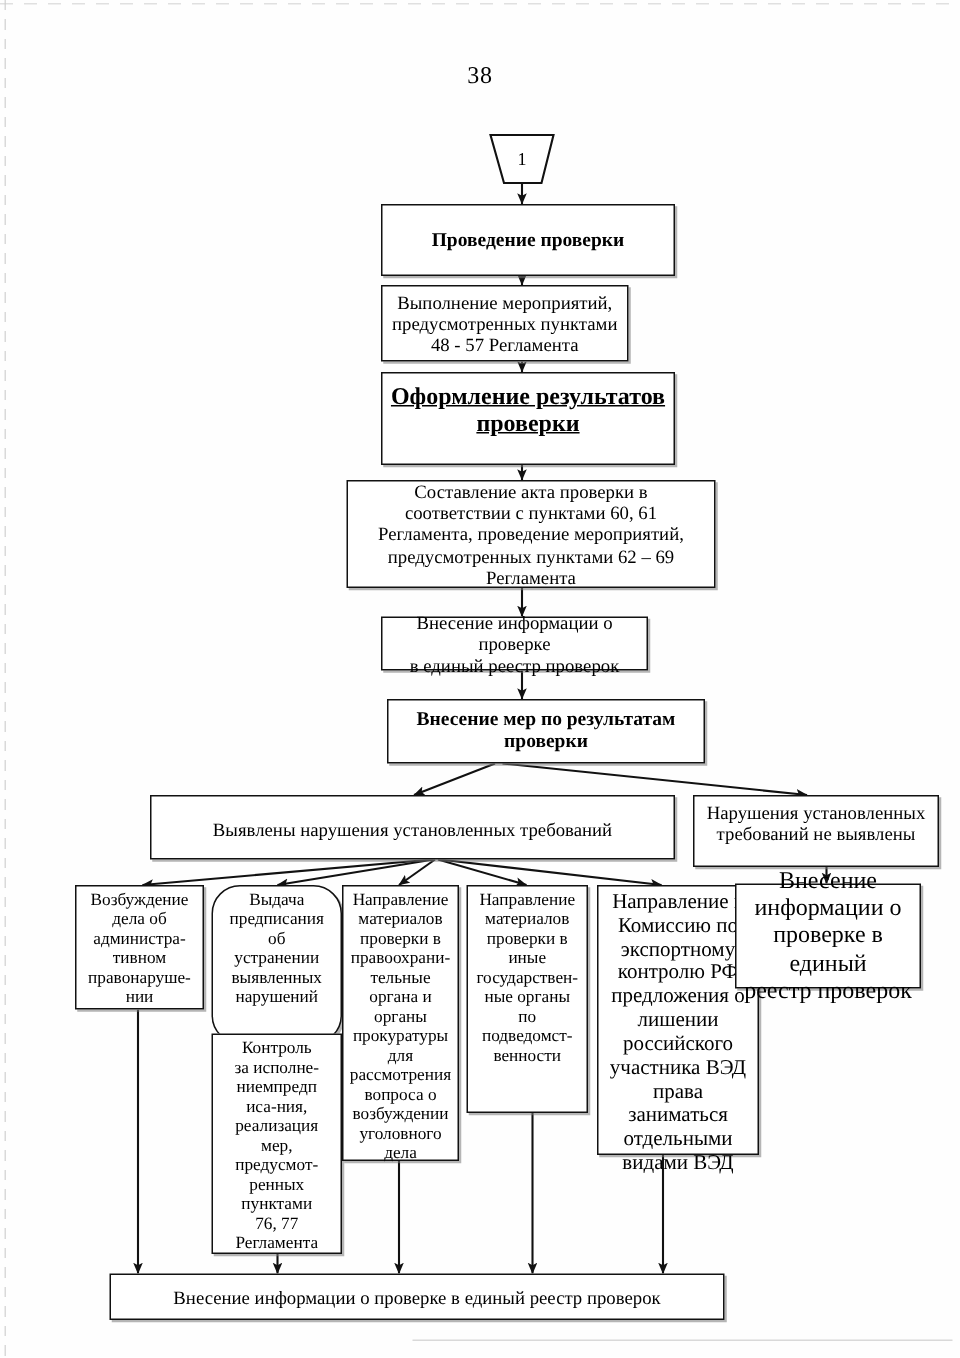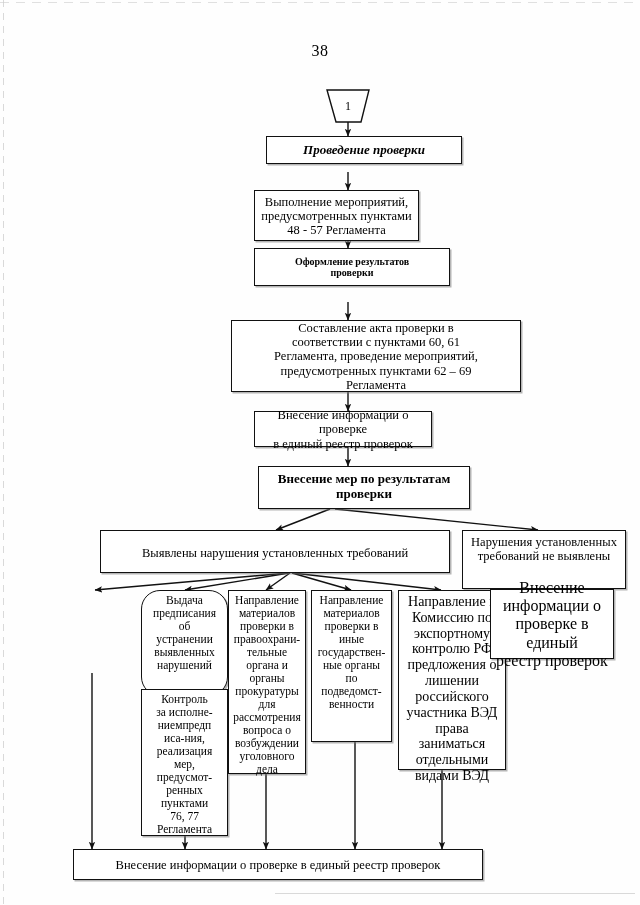--- a/index.html
+++ b/index.html
@@ -122,36 +122,36 @@
 
     <line x1="92" y1="673" x2="92" y2="849" stroke="#111" stroke-width="1.4" marker-end="url(#ah)"></line>
     <line x1="185" y1="836" x2="185" y2="849" stroke="#111" stroke-width="1.4" marker-end="url(#ah)"></line>
     <line x1="266" y1="774" x2="266" y2="849" stroke="#111" stroke-width="1.4" marker-end="url(#ah)"></line>
     <line x1="355" y1="742" x2="355" y2="849" stroke="#111" stroke-width="1.4" marker-end="url(#ah)"></line>
     <line x1="442" y1="770" x2="442" y2="849" stroke="#111" stroke-width="1.4" marker-end="url(#ah)"></line>
   </svg>
 
   <div class="connector-label" style="left:336px;top:99px;width:24px;">1</div>
 
-  <div class="node mid bold" style="left:266px;top:136px;width:196px;height:28px;font-size:13px;font-style:italic;">
+  <div class="node mid bold" style="left:254px;top:136px;width:196px;height:48px;font-size:13px;">
     <span class="txt">Проведение проверки</span>
   </div>
 
   <div class="node mid" style="left:254px;top:190px;width:165px;height:51px;font-size:12.5px;white-space:pre-line;">
     <span class="txt">Выполнение мероприятий,
 предусмотренных пунктами
 48 - 57 Регламента</span>
   </div>
 
-  <div class="node bold" style="left:254px;top:248px;width:196px;height:38px;font-size:10px;white-space:pre-line;padding-top:7px;">
+  <div class="node bold" style="left:254px;top:248px;width:196px;height:62px;font-size:16px;white-space:pre-line;padding-top:7px;text-decoration:underline;">
     <span class="txt">Оформление результатов
 проверки</span>
   </div>
 
-  <div class="node mid" style="left:231px;top:320px;width:290px;height:72px;font-size:12.5px;white-space:pre-line;">
+  <div class="node mid" style="left:231px;top:320px;width:246px;height:72px;font-size:12.5px;white-space:pre-line;">
     <span class="txt">Составление акта проверки в
 соответствии с пунктами 60, 61
 Регламента, проведение мероприятий,
 предусмотренных пунктами 62 – 69
 Регламента</span>
   </div>
 
   <div class="node mid" style="left:254px;top:411px;width:178px;height:36px;font-size:12.5px;white-space:pre-line;align-items:center;">
     <span class="txt">Внесение информации о проверке
 в единый реестр проверок</span>
@@ -159,25 +159,33 @@
 
   <div class="node bold" style="left:258px;top:466px;width:212px;height:43px;font-size:13px;white-space:pre-line;padding-top:5px;">
     <span class="txt">Внесение мер по результатам
 проверки</span>
   </div>
 
   <div class="node" style="left:100px;top:530px;width:350px;height:43px;font-size:12.5px;padding-top:5px;align-items:center;">
     <span class="txt">Выявлены нарушения установленных требований</span>
   </div>
 
-  <div class="node" style="left:462px;top:530px;width:164px;height:59px;font-size:12.5px;white-space:pre-line;padding-top:4px;">
+  <div class="node" style="left:462px;top:530px;width:164px;height:48px;font-size:12.5px;white-space:pre-line;padding-top:4px;">
     <span class="txt">Нарушения установленных
 требований не выявлены</span>
   </div>
 
+  <div class="node" style="left:50px;top:590px;width:86px;height:83px;font-size:11.5px;white-space:pre-line;">
+    <span class="txt">Возбуждение
+дела об
+администра-
+тивном
+правонаруше-
+нии</span>
+  </div>
 
   <div class="node" style="left:141px;top:590px;width:87px;height:106px;font-size:11.5px;white-space:pre-line;border-radius:19px;">
     <span class="txt">Выдача
 предписания
 об
 устранении
 выявленных
 нарушений</span>
   </div>
 

